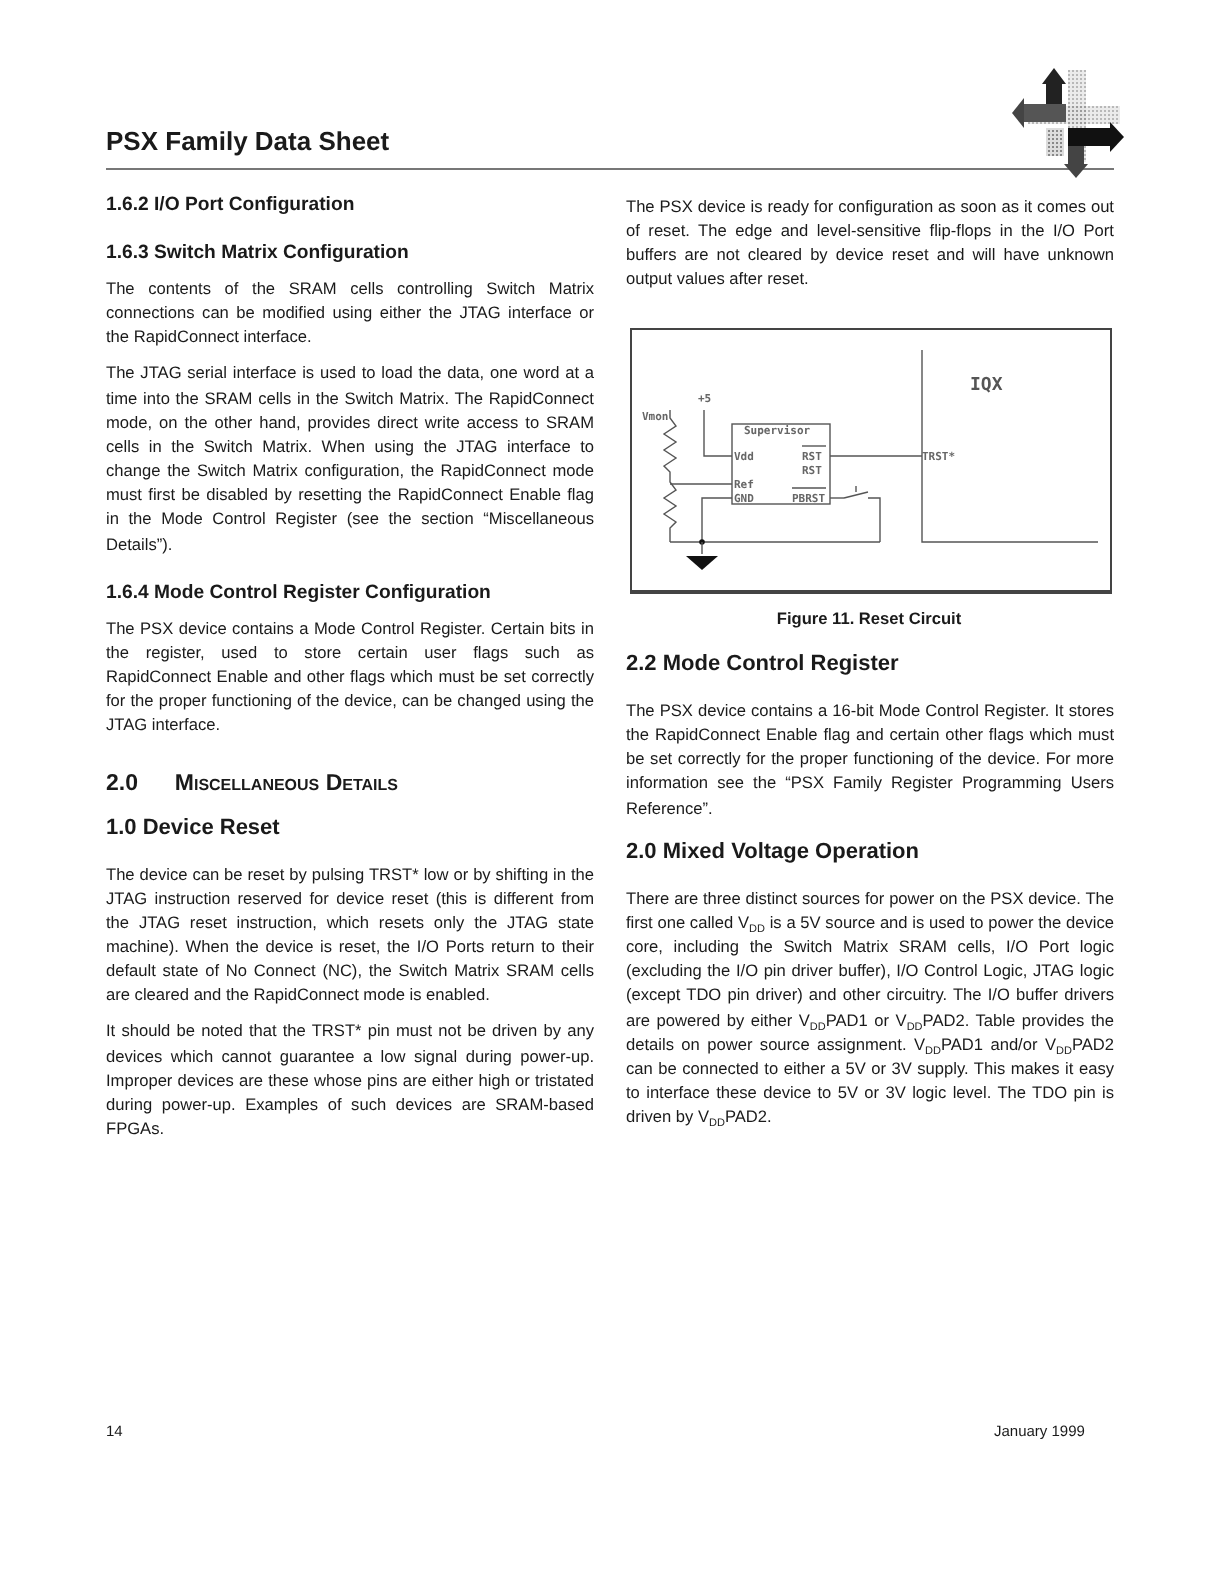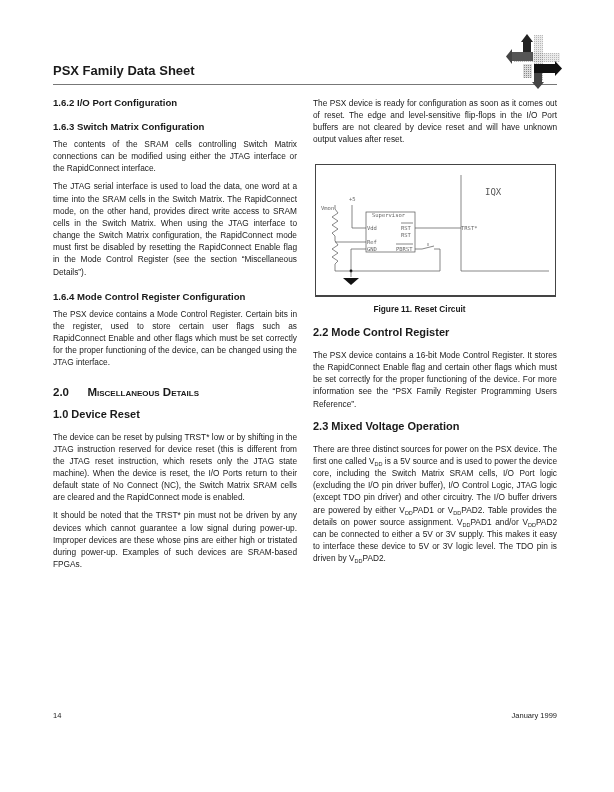--- a/index.html
+++ b/index.html
@@ -11,27 +11,27 @@
   .col { position: absolute; top: 97px; width: 244px; font-size: 8.3px; line-height: 12.15px; }
   .col-left { left: 53px; }
   h3 { font-size: 9.6px; font-weight: bold; margin: 0 0 5px 0; line-height: 12px; }
   h2 { font-size: 11px; font-weight: bold; margin: 0 0 6px 0; line-height: 13px; }
   p { margin: 0 0 6px 0; text-align: justify; }
   .gap-sm { height: 7px; }
   .gap-md { height: 10px; }
   .smallcaps { font-variant: small-caps; margin-left: 12px; }
   sub { font-size: 5.5px; vertical-align: -2px; line-height: 0; }
   .figure-box { position: absolute; left: 315px; top: 164px; width: 241px; height: 133px;
-                border: 1px solid #444; border-bottom-width: 2px; border-right-width: 1.5px; box-sizing: border-box; }
+                border: 1px solid #444; border-bottom-width: 2px; border-right-width: 1.5px; box-sizing: border-box; font-weight: bold; }
   .figure-box svg { position: absolute; left: 0; top: 0; }
-  .fig-caption { position: absolute; left: 299px; top: 304px; width: 241px; text-align: center;
+  .fig-caption { position: absolute; left: 314px; top: 304px; width: 241px; text-align: center;
                  font-size: 8.3px; font-weight: bold; }
   .right-text-block { position: absolute; left: 313px; width: 244px; font-size: 8.3px; line-height: 12.15px; }
   .footer-page { position: absolute; left: 53px; top: 711px; font-size: 7.5px; }
-  .footer-date { position: absolute; left: 497px; top: 711px; width: 60px; text-align: right; font-size: 7.5px; }
+  .footer-date { position: absolute; left: 497px; top: 711px; width: 60px; text-align: left; font-size: 7.5px; }
 </style>
 </head>
 <body>
 
 <div class="page-header-title">PSX Family Data Sheet</div>
 <div class="header-rule"></div>
 <div class="logo">
   <svg width="64" height="64" viewBox="0 0 64 64">
     <defs>
       <pattern id="dots" width="2" height="2" patternUnits="userSpaceOnUse">
@@ -131,19 +131,19 @@
     <text x="169" y="30" font-family="DejaVu Sans Mono, monospace" font-size="9" fill="#555">IQX</text>
   </svg>
 </div>
 <div class="fig-caption">Figure 11. Reset Circuit</div>
 
 <div class="right-text-block" style="top:326px;">
   <h2>2.2  Mode Control Register</h2>
   <div style="height:4px"></div>
   <p>The PSX device contains a 16-bit Mode Control Register. It stores the RapidConnect Enable flag and certain other flags which must be set correctly for the proper functioning of the device. For more information see the “PSX Family Register Programming Users Reference”.</p>
   <div style="height:4px"></div>
-  <h2>2.3  Mixed Voltage Operation</h2>
+  <h2>2.0  Mixed Voltage Operation</h2>
   <div style="height:4px"></div>
   <p><span>There are three distinct sources for power on the PSX device. The first one called V</span><sub>DD</sub><span> is a 5V source and is used to power the device core, including the Switch Matrix SRAM cells, I/O Port logic (excluding the I/O pin driver buffer), I/O Control Logic, JTAG logic (except TDO pin driver) and other circuitry. The I/O buffer drivers are powered by either V</span><sub>DD</sub><span>PAD1 or V</span><sub>DD</sub><span>PAD2. Table provides the details on power source assignment. V</span><sub>DD</sub><span>PAD1 and/or V</span><sub>DD</sub><span>PAD2 can be connected to either a 5V or 3V supply. This makes it easy to interface these device to 5V or 3V logic level. The TDO pin is driven by V</span><sub>DD</sub><span>PAD2.</span></p>
 </div>
 
 <div class="footer-page">14</div>
 <div class="footer-date">January 1999</div>
 
 </body></html>

